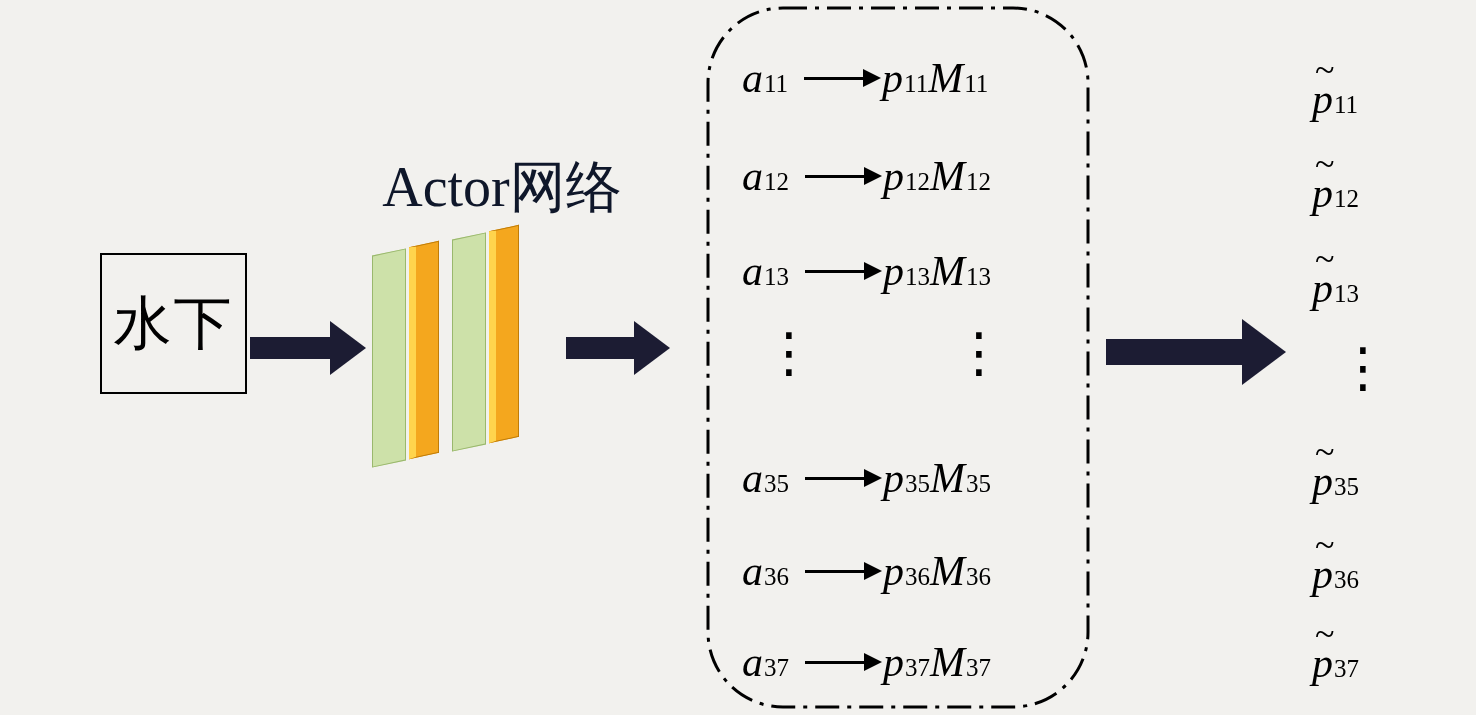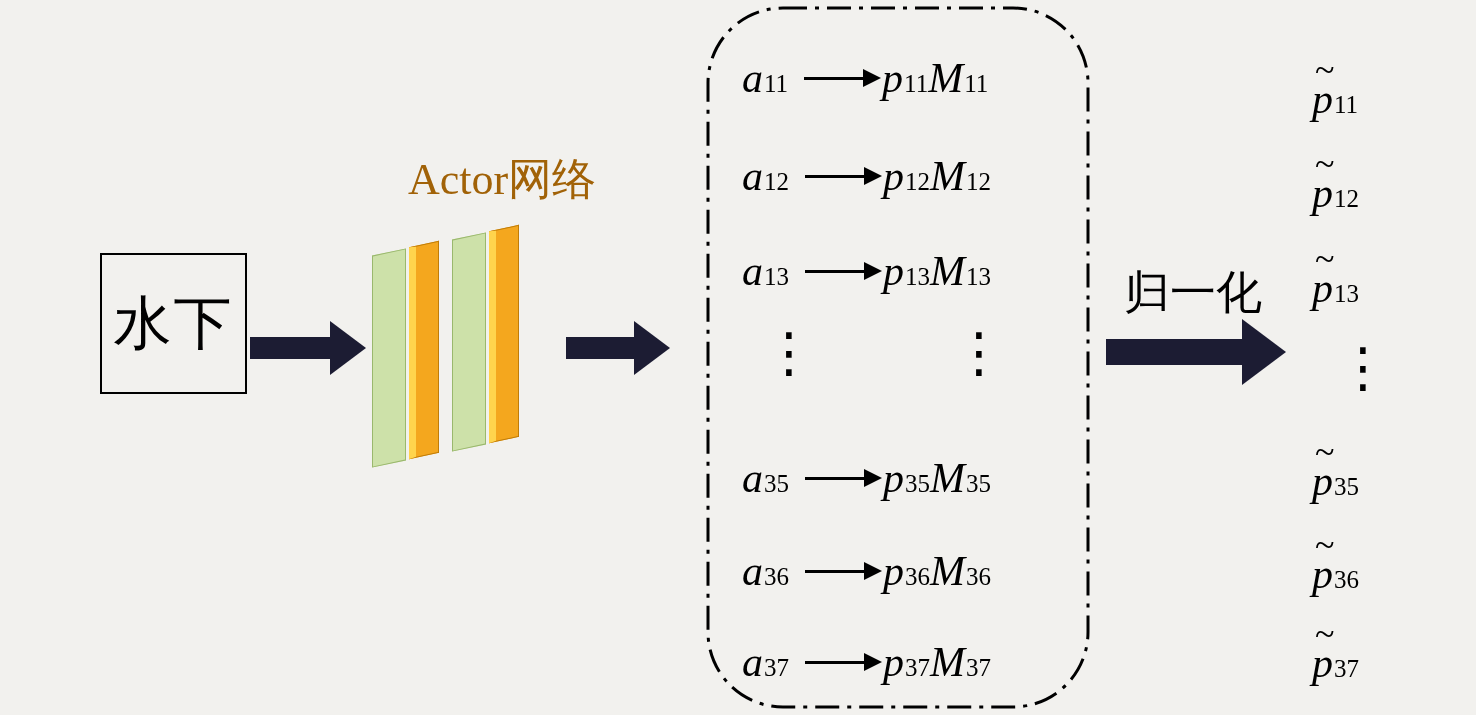--- a/index.html
+++ b/index.html
@@ -26,21 +26,21 @@
   .arrow1 .shaft{width:80px;height:22px;}
   .arrow1 .head{border-top-width:27px;border-bottom-width:27px;border-left-width:36px;}
   .arrow2 .shaft{width:68px;height:22px;}
   .arrow2 .head{border-top-width:27px;border-bottom-width:27px;border-left-width:36px;}
   .arrow3 .shaft{width:136px;height:26px;}
   .arrow3 .head{border-top-width:33px;border-bottom-width:33px;border-left-width:44px;}
 
   
   .actor-label{
     position:absolute;left:352px;top:150px;width:300px;text-align:center;
-    font-size:44px;color:#a16207;
+    font-size:56px;color:#0f172a;
   }
   .layers{position:absolute;left:372px;top:218px;width:180px;height:260px;}
   .slab{position:absolute;transform:skewY(-12deg);box-sizing:border-box;}
   .slab.green{background:#cde1a9;border:1px solid #9ab86d;width:34px;height:212px;}
   .slab.orange{background:#f4a71e;border:1px solid #c07c07;border-left:7px solid #ffd44d;width:30px;height:212px;}
   .slab.s1{left:0;top:34px;}
   .slab.s2{left:37px;top:26px;}
   .slab.s3{left:80px;top:18px;}
   .slab.s4{left:117px;top:10px;}
 
@@ -174,21 +174,20 @@
   <div class="map-row" style="top:632px;">
     <span class="math"><span>a</span></span>
       <sub>37</sub>
     <span class="arrow-sm"></span>
     <span class="math"><span>p</span></span>
       <sub>37</sub>
     <span class="math"><span>M</span></span>
       <sub>37</sub>
   </div>
 
-  <div class="normalize-label">归一化</div>
   <div class="flow-arrow arrow3" style="left:1106px;top:319px;">
     <div class="shaft"></div>
     <div class="head"></div>
   </div>
 
   <div class="out-item" style="top:70px;">
     <span class="pt"><span class="tilde">~</span><span>p</span></span>
       <sub>11</sub>
   </div>
   <div class="out-item" style="top:164px;">

